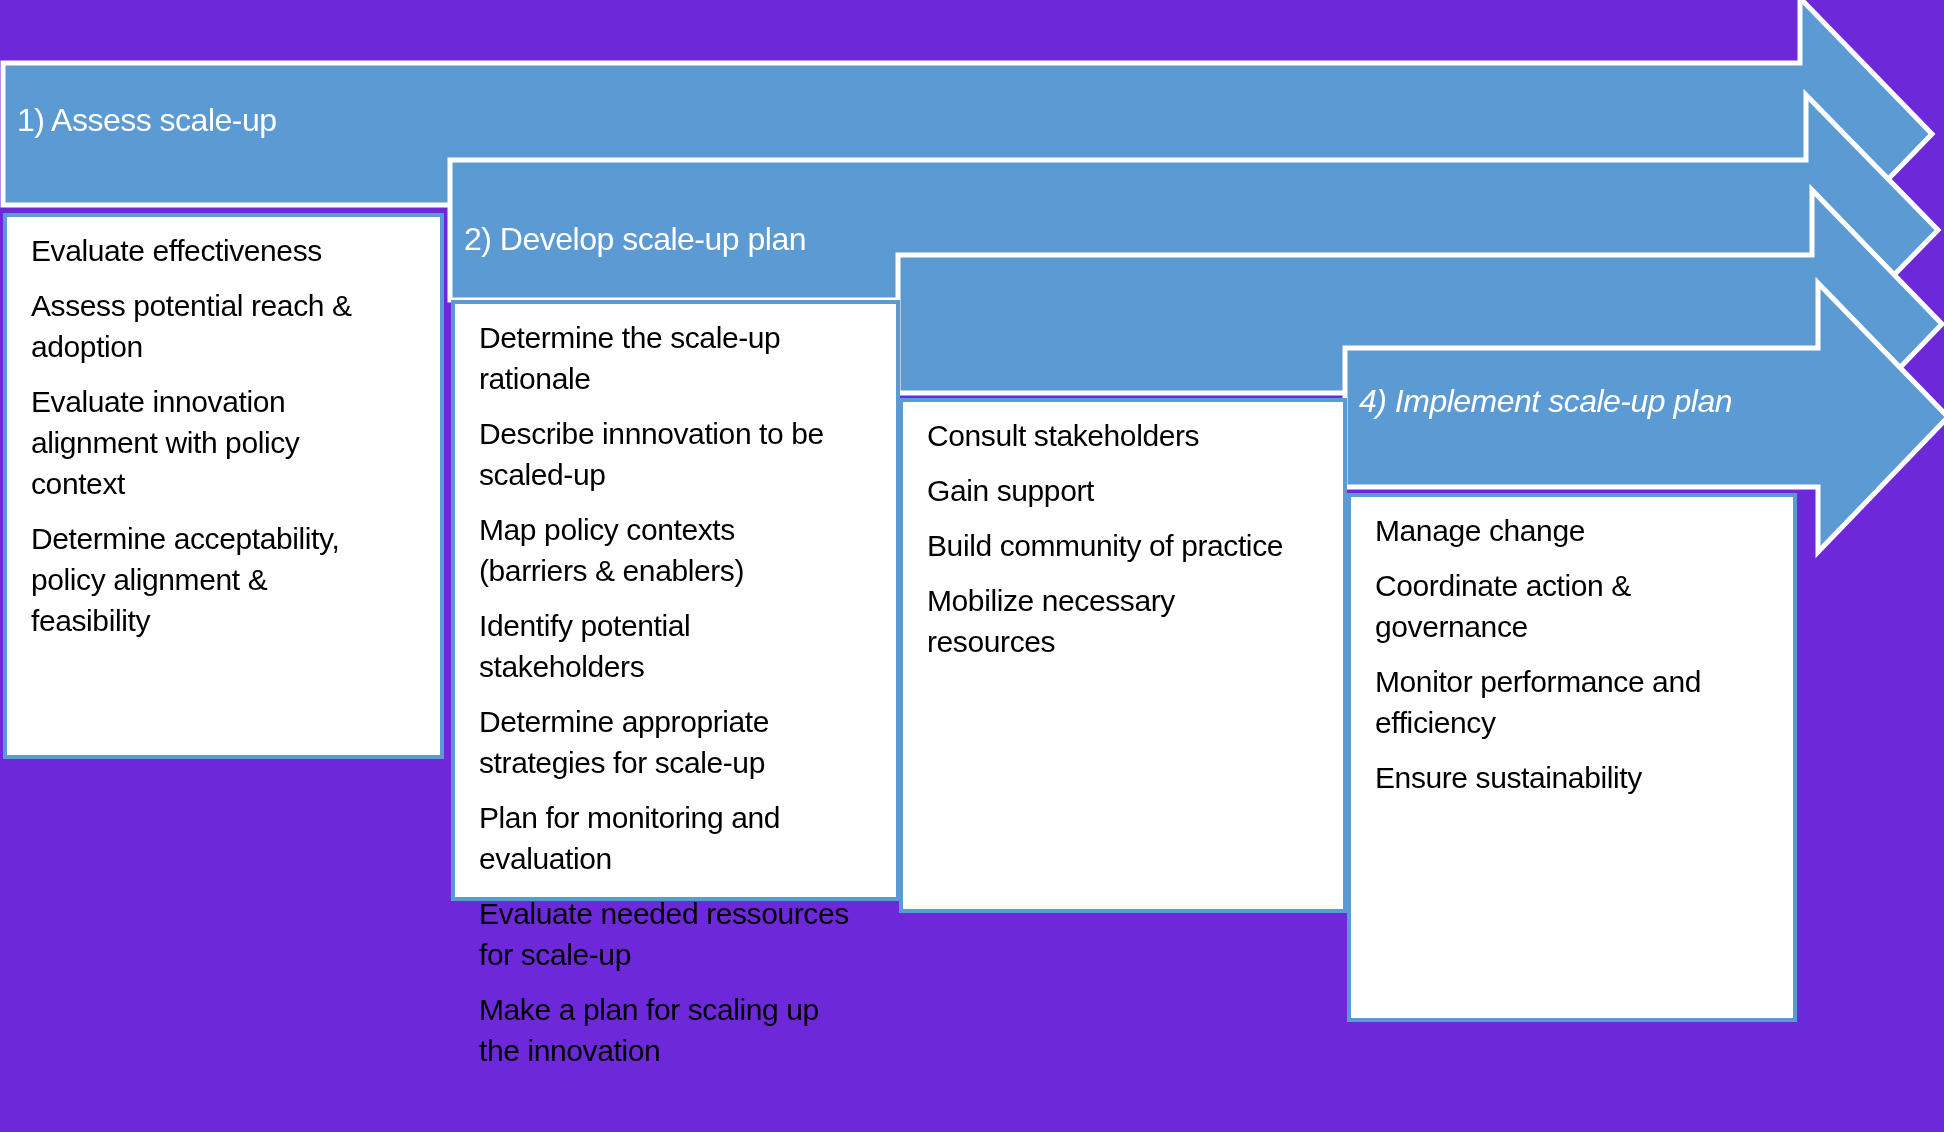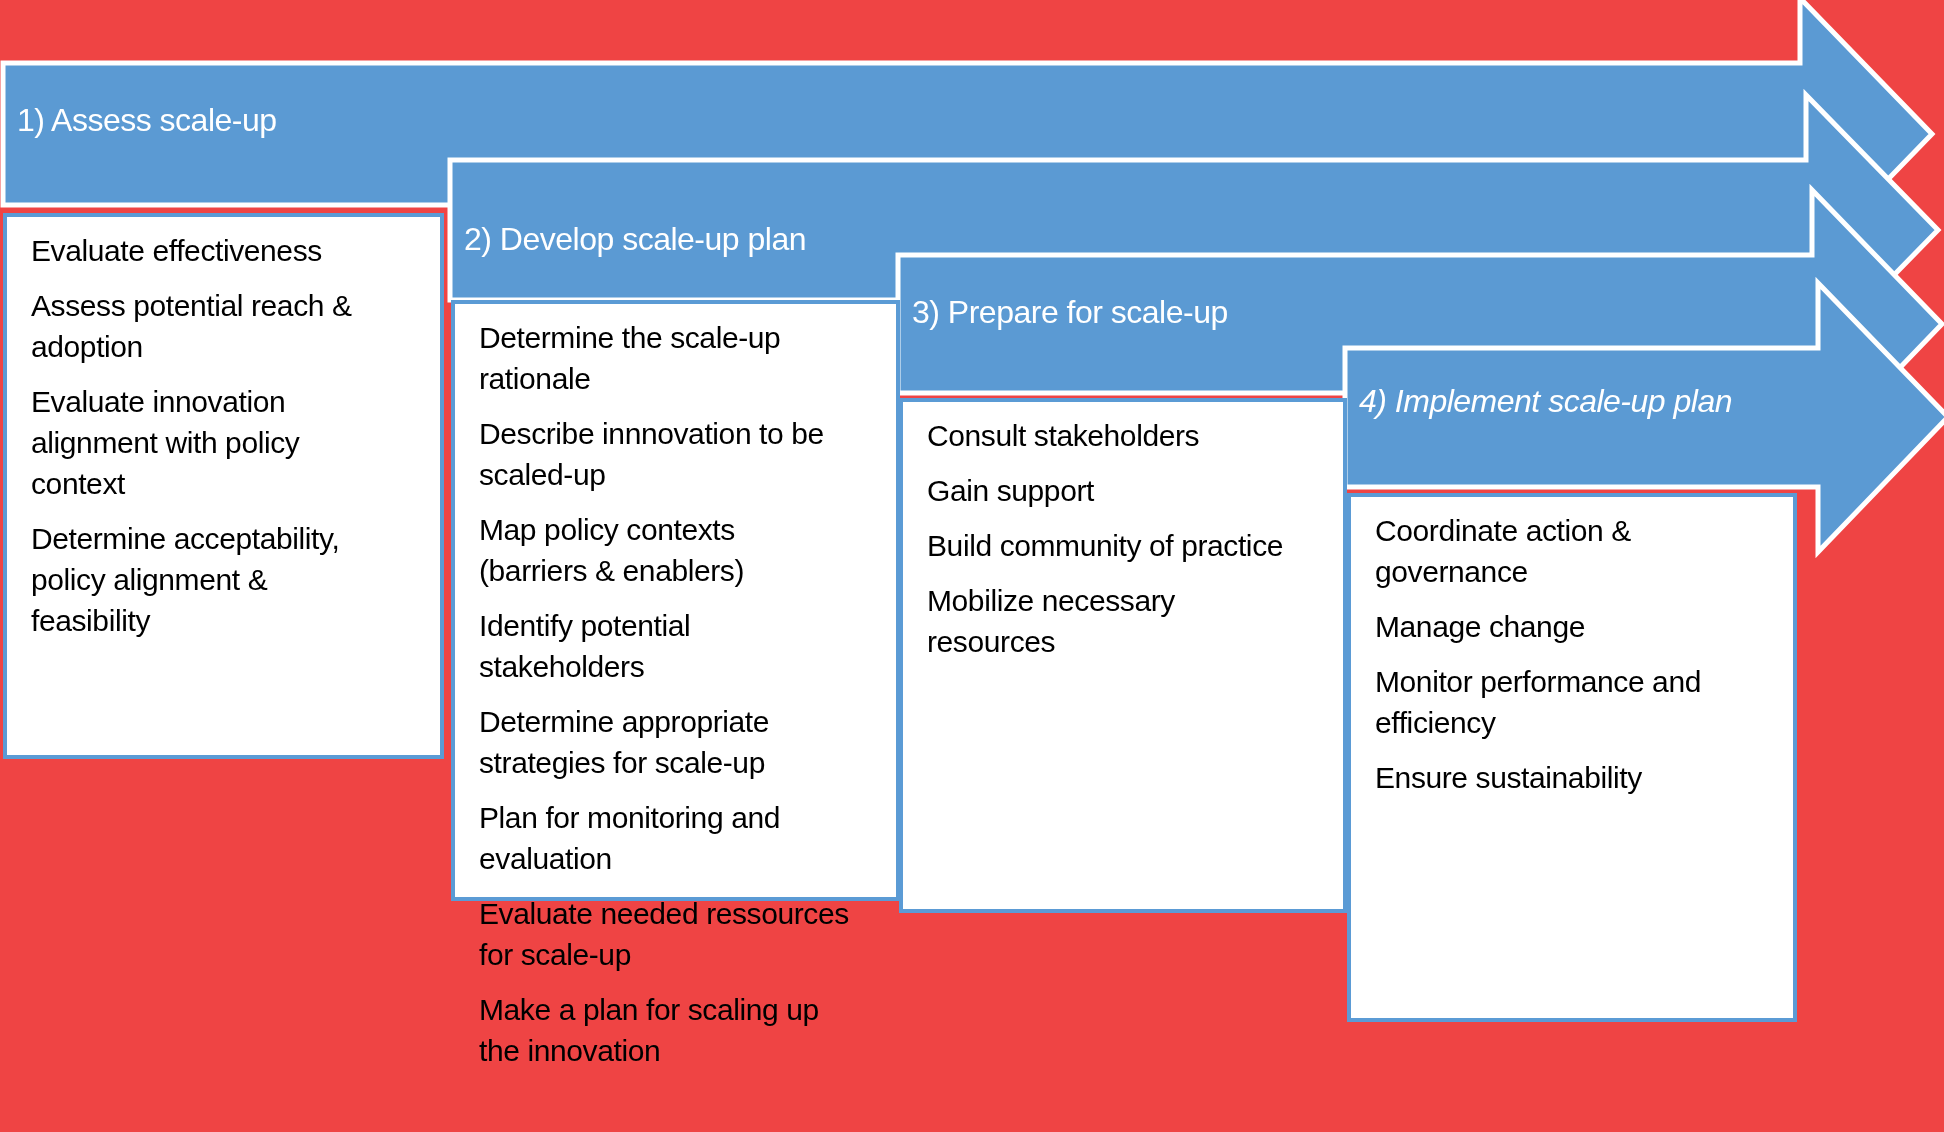--- a/index.html
+++ b/index.html
@@ -7,21 +7,21 @@
     --box-bg:#ffffff;
     --item-text:#000000;
     --banner-text:#ffffff;
   }
   html,body{margin:0;padding:0;background:#ffffff;}
   body{font-family:"Liberation Sans", sans-serif;}
   #stage{
     position:relative;
     width:1944px;height:1132px;
     overflow:hidden;
-    background:#ef4444;
+    background:#6d28d9;
   }
   #arrow-svg{position:absolute;left:0;top:0;width:1944px;height:1132px;display:block;}
   .banner-label{
     position:absolute;
     color:var(--banner-text);
     font-size:32px;
     line-height:42px;
     letter-spacing:-0.5px;
     white-space:nowrap;
     z-index:5;
@@ -58,21 +58,20 @@
 
   <svg id="arrow-svg" viewBox="0 0 1944 1132" xmlns="http://www.w3.org/2000/svg">
     <path class="arrow" stroke-width="5" d="M 3 63 L 1800 63 L 1800 -2 L 1932 134 L 1800 270 L 1800 205 L 3 205 Z" fill="#5b9ad3" stroke="#ffffff"></path>
     <path class="arrow" stroke-width="5" d="M 450 160 L 1806 160 L 1806 95 L 1938 230 L 1806 365 L 1806 300 L 450 300 Z" fill="#5b9ad3" stroke="#ffffff"></path>
     <path class="arrow" stroke-width="5" d="M 898 255 L 1812 255 L 1812 190 L 1942 324 L 1812 459 L 1812 393 L 898 393 Z" fill="#5b9ad3" stroke="#ffffff"></path>
     <path class="arrow" stroke-width="5" d="M 1345 348 L 1818 348 L 1818 283 L 1948 417 L 1818 552 L 1818 487 L 1345 487 Z" fill="#5b9ad3" stroke="#ffffff"></path>
   </svg>
 
   <div class="banner-label" id="label1">1) Assess scale-up</div>
   <div class="banner-label" id="label2">2) Develop scale-up plan</div>
-  <div class="banner-label" id="label3">3) Prepare for scale-up</div>
   <div class="banner-label" id="label4">4) Implement scale-up plan</div>
 
   <div class="info-box" id="box1">
       <div class="box-item">Evaluate effectiveness</div>
       <div class="box-item">Assess potential reach &amp;
 adoption</div>
       <div class="box-item">Evaluate innovation
 alignment with policy
 context</div>
       <div class="box-item">Determine acceptability,
@@ -98,21 +97,21 @@
 the innovation</div>
     </div>
   <div class="info-box" id="box3">
       <div class="box-item">Consult stakeholders</div>
       <div class="box-item">Gain support</div>
       <div class="box-item">Build community of practice</div>
       <div class="box-item">Mobilize necessary
 resources</div>
     </div>
   <div class="info-box" id="box4">
+      <div class="box-item">Manage change</div>
       <div class="box-item">Coordinate action &amp;
 governance</div>
-      <div class="box-item">Manage change</div>
       <div class="box-item">Monitor performance and
 efficiency</div>
       <div class="box-item">Ensure sustainability</div>
     </div>
 
 </div>
 
 </body></html>

